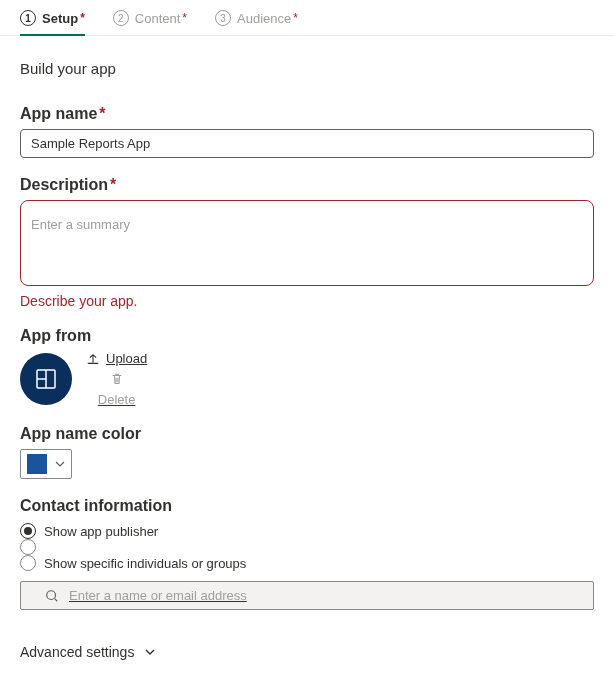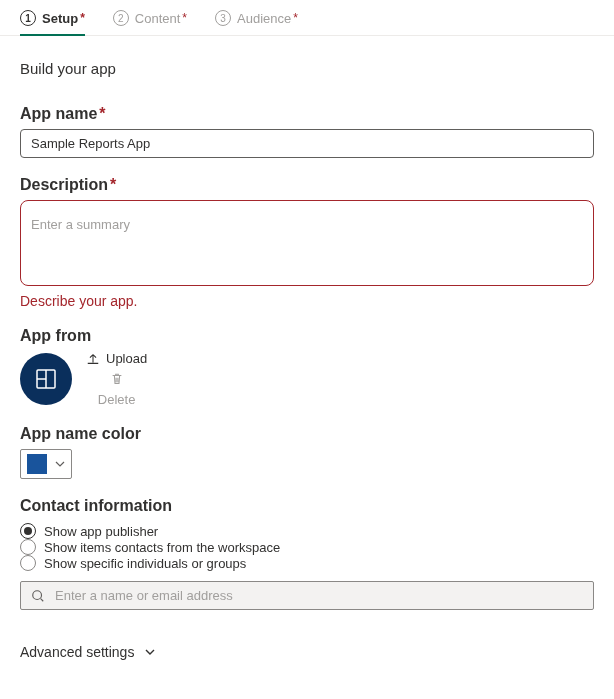--- a/index.html
+++ b/index.html
@@ -100,20 +100,21 @@
     .error-text {
       color: #a4262c;
       font-size: 14px;
       margin-top: 4px;
     }
     .logo-row {
       display: flex;
       align-items: center;
       gap: 14px;
       margin-top: 6px;
+      text-decoration: underline;
     }
     .logo-circle {
       width: 52px;
       height: 52px;
       border-radius: 50%;
       background: #0a2f5c;
       display: flex;
       align-items: center;
       justify-content: center;
     }
@@ -179,22 +180,23 @@
       height: 8px;
       background: #323130;
       border-radius: 50%;
     }
     .search-box {
       display: flex;
       align-items: center;
       border: 1px solid #8a8886;
       border-radius: 2px;
       background: #f3f2f1;
-      padding: 6px 10px;
+      padding: 6px 24px;
       margin-top: 10px;
+      text-decoration: underline;
     }
     .search-box input {
       border: none;
       background: transparent;
       flex: 1;
       font-size: 13px;
       font-family: inherit;
       outline: none;
       margin-left: 10px;
     }
@@ -291,21 +293,20 @@
     <label class="field-label">Contact information</label>
     <div class="radio-group">
       <label class="radio-row">
         <span class="radio-outer">
             <span class="radio-inner"></span>
           </span>
         <span>Show app publisher</span>
       </label>
       <label class="radio-row">
         <span class="radio-outer empty"></span>
-        <span>Show items contacts from the workspace</span>
       </label>
       <label class="radio-row">
         <span class="radio-outer empty"></span>
         <span>Show specific individuals or groups</span>
       </label>
     </div>
     <div class="search-box">
       <svg width="14" height="14" viewBox="0 0 16 16" fill="none" stroke="#605e5c" stroke-width="1.3">
         <circle cx="7" cy="7" r="5"></circle>
           <line x1="11" y1="11" x2="14" y2="14"></line>

